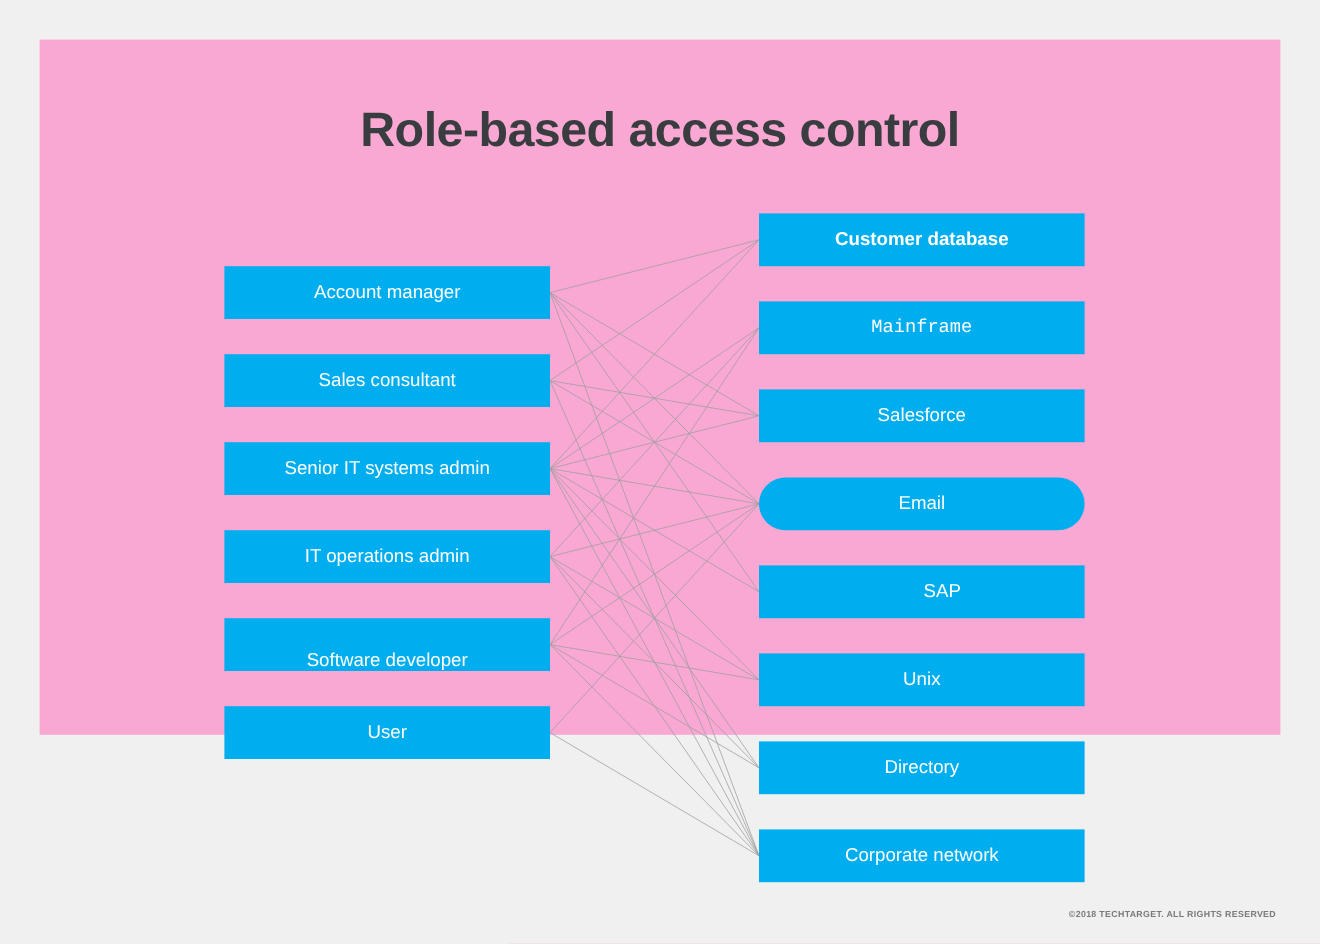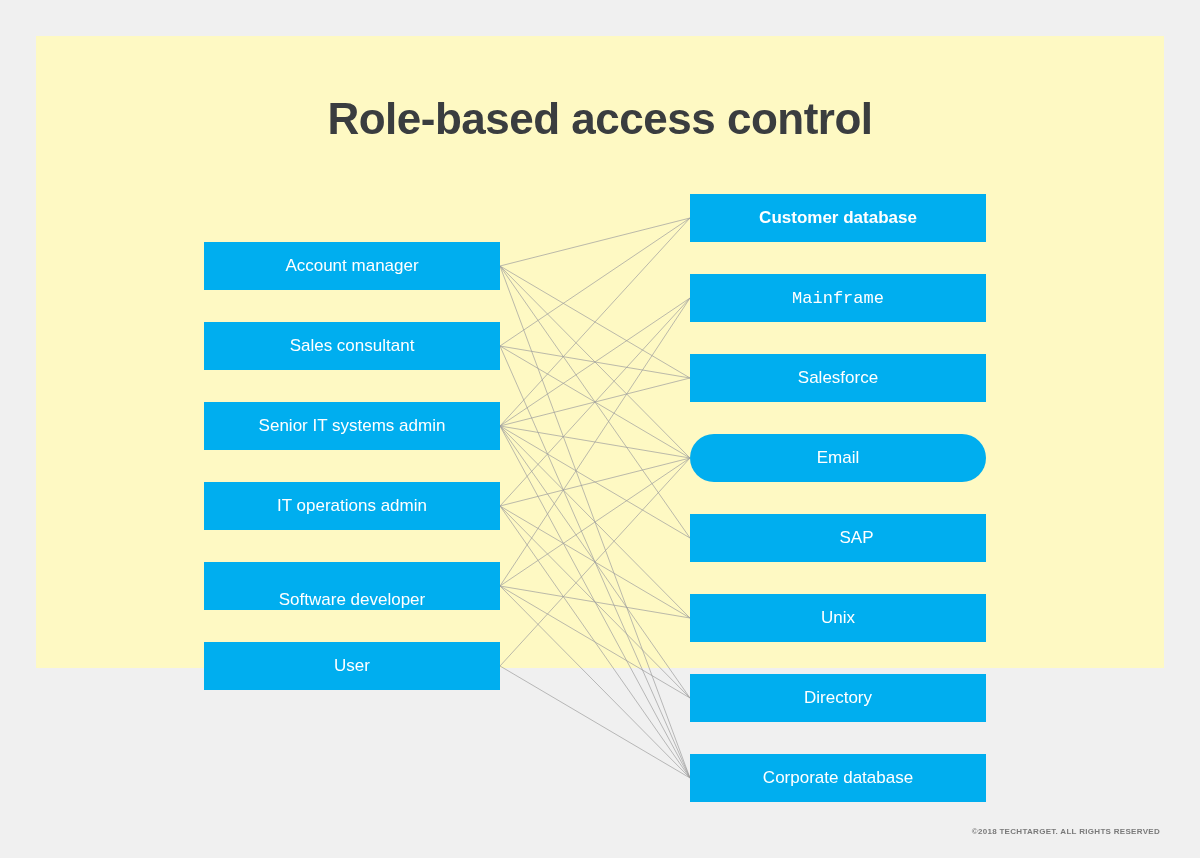--- a/index.html
+++ b/index.html
@@ -8,21 +8,21 @@
     background: #f0f0f0;
     font-family: "Segoe UI", Arial, sans-serif;
     position: relative;
   }
   .card {
     position: absolute;
     left: 36px;
     top: 36px;
     width: 1128px;
     height: 632px;
-    background: #fef9c3;
+    background: #f9a8d4;
   }
   .title {
     position: absolute;
     top: 58px;
     left: 0;
     width: 100%;
     text-align: center;
     font-size: 44px;
     font-weight: 700;
     color: #3a3d3f;
@@ -131,17 +131,17 @@
     <div class="box" style="left: 654px; top: 478px; padding-left: 37px;">
       <span>SAP</span>
     </div>
     <div class="box" style="left: 654px; top: 558px;">
       <span>Unix</span>
     </div>
     <div class="box" style="left: 654px; top: 638px;">
       <span>Directory</span>
     </div>
     <div class="box" style="left: 654px; top: 718px;">
-      <span>Corporate database</span>
+      <span>Corporate network</span>
     </div>
   </div>
 
 <div class="copyright">©2018 TECHTARGET. ALL RIGHTS RESERVED</div>
 
 </body></html>

